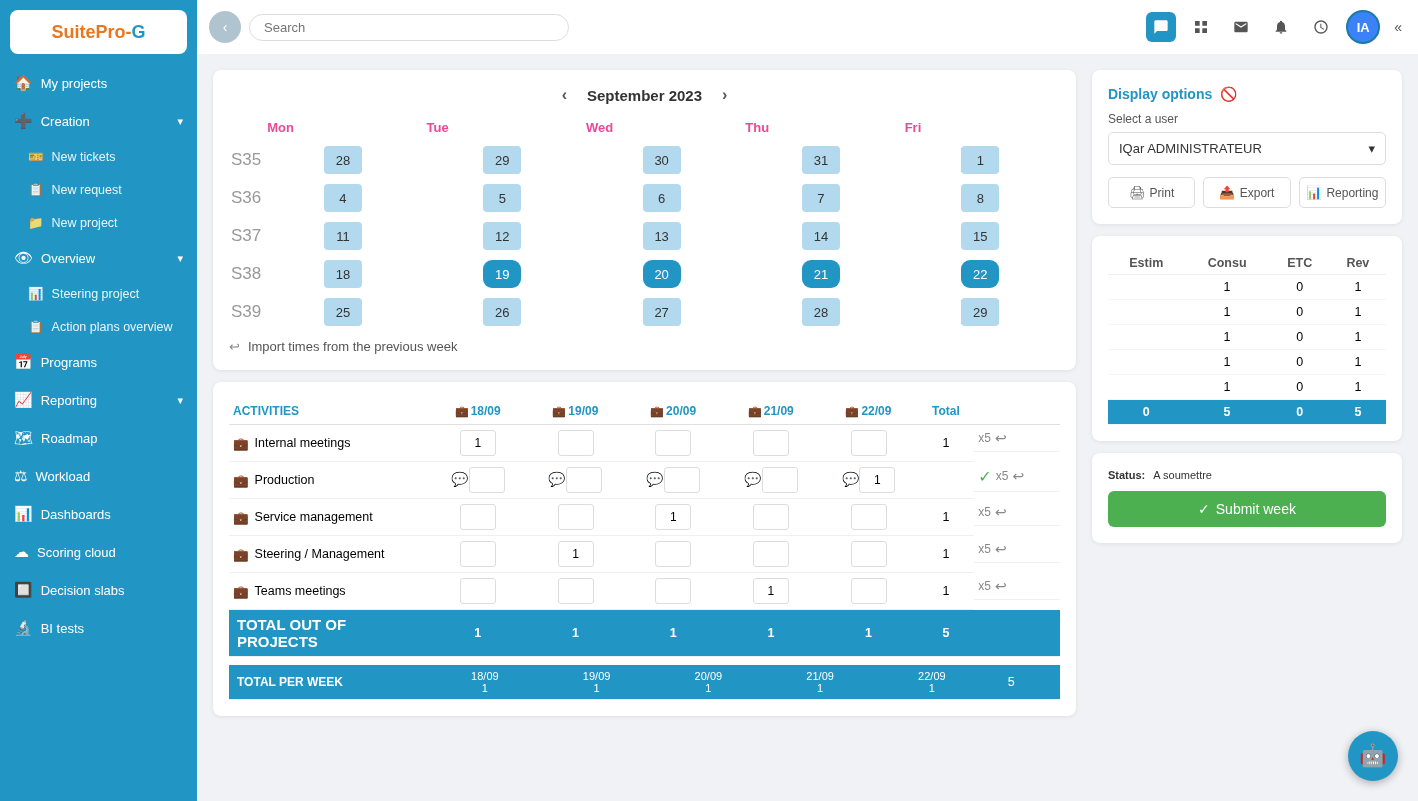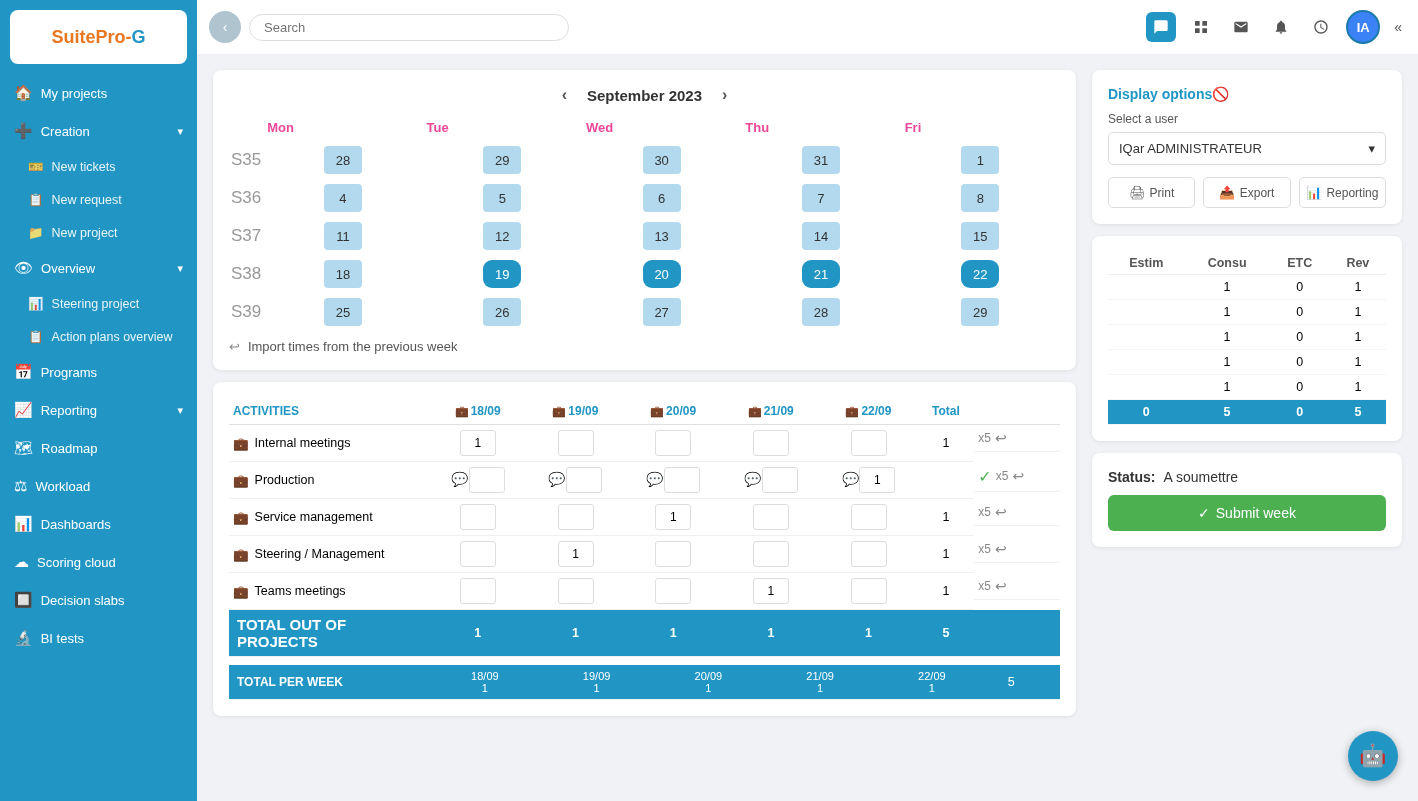--- a/index.html
+++ b/index.html
@@ -17,21 +17,21 @@
       overflow-y: auto;
     }
     #sidebar .logo-area {
       background: white;
       margin: 10px;
       border-radius: 8px;
       padding: 8px 12px;
       display: flex;
       align-items: center;
       justify-content: center;
-      height: 54px;
+      height: 44px;
     }
     #sidebar .logo-text {
       color: #e87722;
       font-size: 18px;
       font-weight: bold;
     }
     #sidebar .logo-text span { color: #2196c4; }
     .sidebar-item {
       display: flex;
       align-items: center;
@@ -256,21 +256,21 @@
       width: 310px;
       min-width: 280px;
       display: flex;
       flex-direction: column;
       gap: 12px;
     }
 
     .display-options-header {
       display: flex;
       align-items: center;
-      gap: 0;
+      gap: 8px;
       color: #2196c4;
       font-size: 14px;
       font-weight: 600;
       margin-bottom: 10px;
     }
     .eye-slash { color: #888; font-size: 14px; }
     .select-user-label {
       font-size: 12px;
       color: #555;
       margin-bottom: 6px;
@@ -338,21 +338,21 @@
       background: #2196c4;
       color: white;
       font-weight: bold;
     }
 
     
     .status-area {
       display: flex;
       align-items: center;
       gap: 8px;
-      font-size: 14px;
+      font-size: 11px;
       color: #333;
       margin-bottom: 10px;
     }
     .status-label { font-weight: 600; }
     .submit-btn {
       width: 100%;
       background: #4caf50;
       color: white;
       border: none;
       border-radius: 6px;

